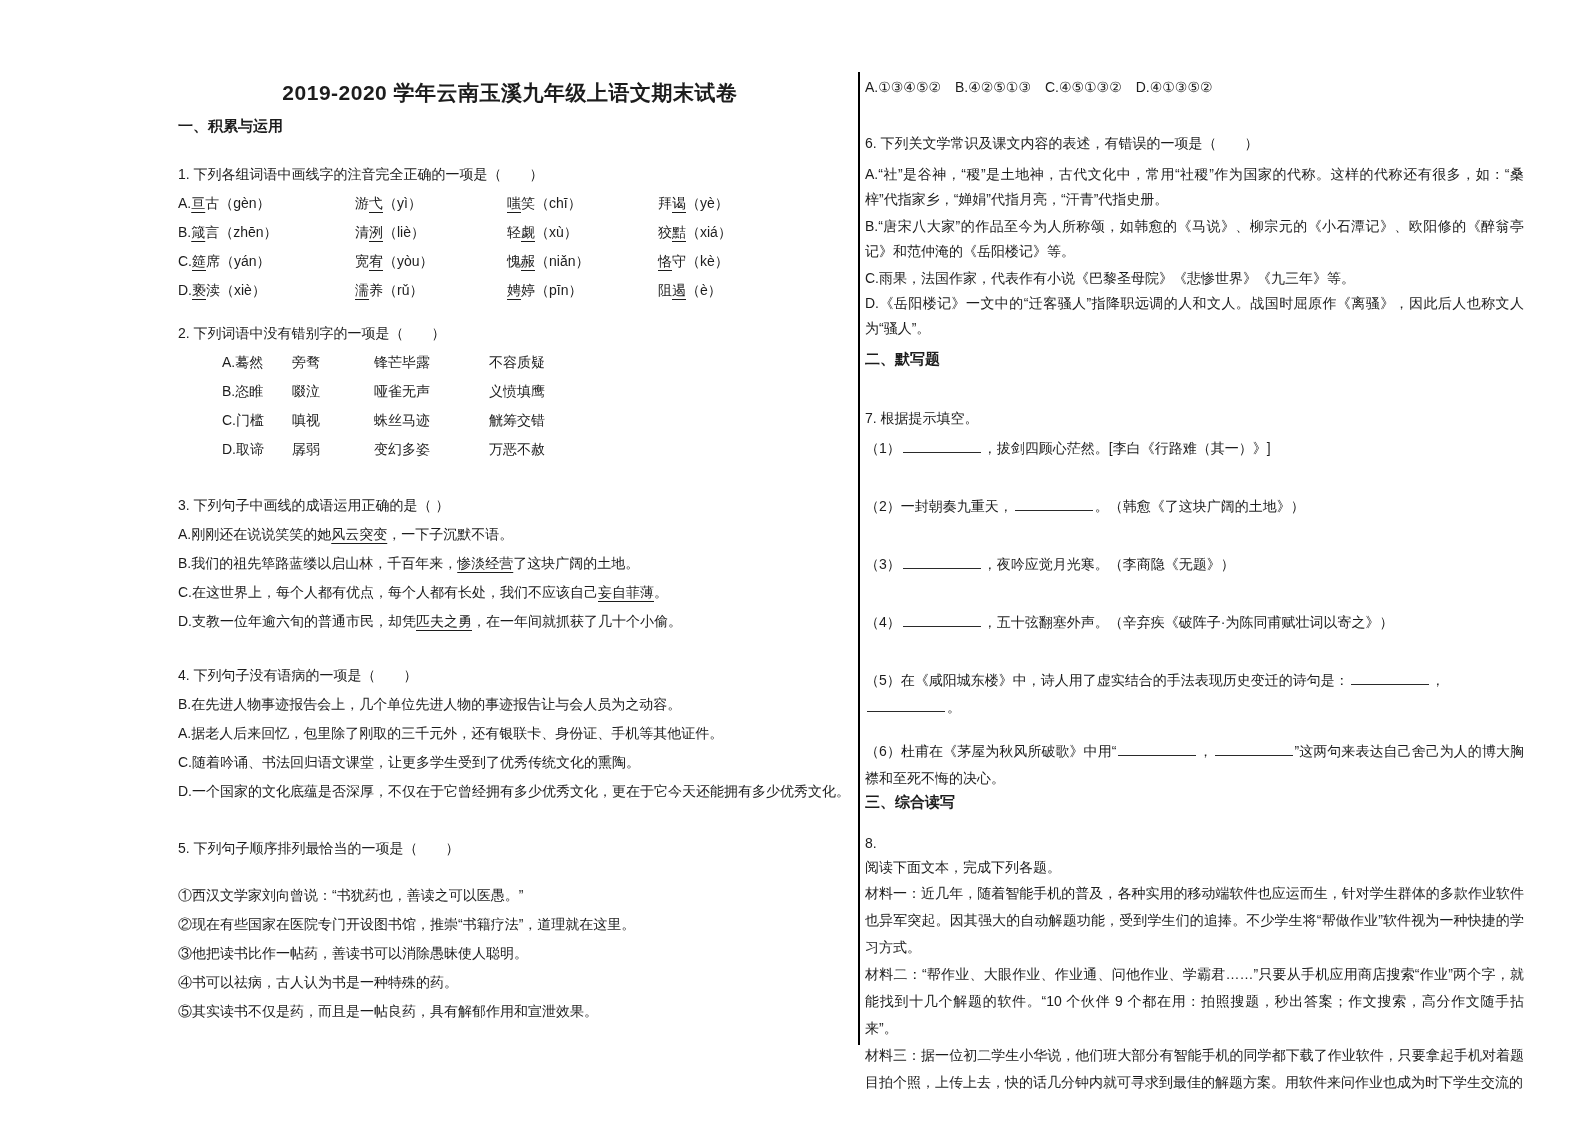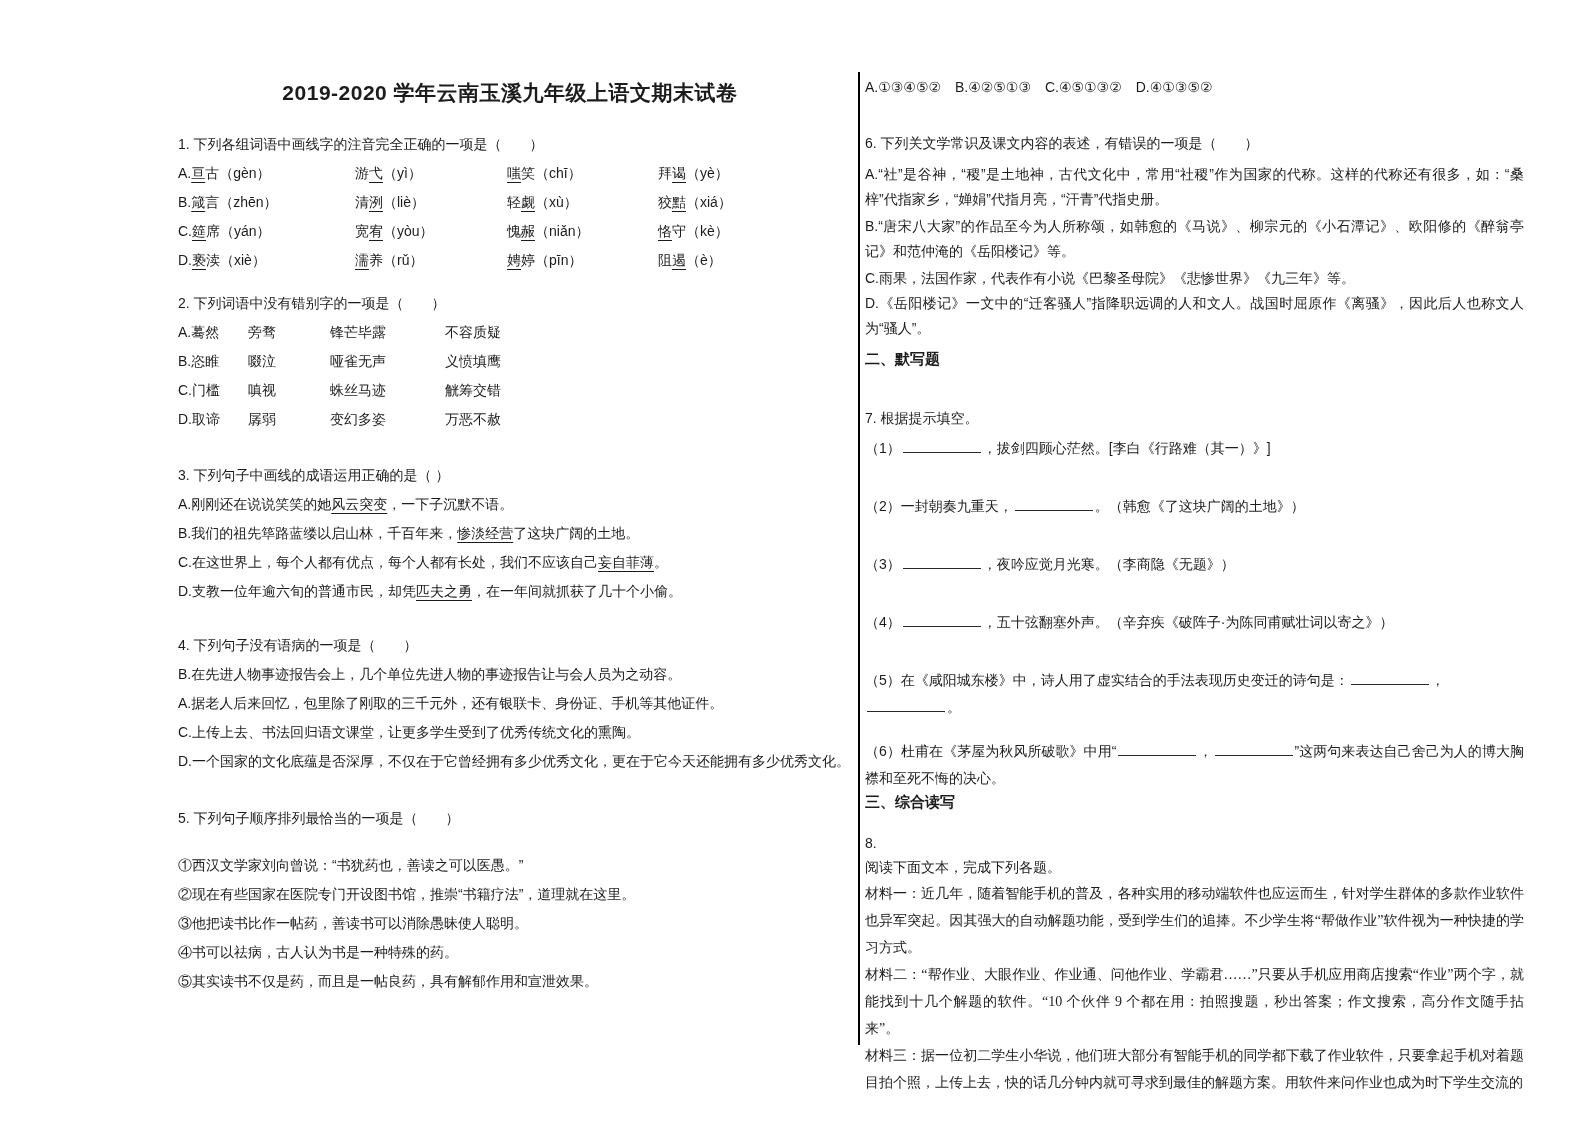--- a/index.html
+++ b/index.html
@@ -28,21 +28,21 @@
   .stem{margin-top:24px;}
   .stem-2{margin-top:14px;}
   .stem-3{margin-top:27px;}
   .stem-4{margin-top:25px;}
   .stem-5{margin-top:28px;}
   .q5-first{margin-top:18px;}
   .cell{display:inline-block;}
   .c1{width:177px;}
   .c2{width:152px;}
   .c3{width:151px;}
-  .qc1{width:70px;}
+  .qc1{width:70px;margin-left:44px;}
   .qc2{width:82px;}
   .qc3{width:115px;}
   .ul{text-decoration:underline;text-underline-offset:4px;}
   .gap{display:inline-block;}
   .blank{
     display:inline-block;height:15px;
     border-bottom:1px solid #2a2a2a;
     vertical-align:baseline;margin:0 2px;
   }
   
@@ -55,34 +55,35 @@
   .p-d{margin-top:0;}
   #rcol .h2-2{margin-top:8px;}
   .q7-lead{margin-top:38px;}
   .q7-item{font-size:14px;line-height:27px;text-align:justify;white-space:normal;}
   .i1{margin-top:6px;}
   .i2,.i3,.i4,.i5{margin-top:31px;}
   .i6{margin-top:17px;}
   #rcol .h2-3{margin-top:0px;}
   .q8-no{margin-top:20px;}
   .q8-lead{margin-top:2px;}
-  .material{font-size:14px;line-height:27px;text-align:justify;white-space:normal;font-family:Liberation Serif, serif;}
+  .material{font-size:14px;line-height:27px;text-align:justify;white-space:normal;}
   .m1{margin-top:2px;}
 </style>
 </head>
 <body>
 
 <div id="page">
 
   <div id="divider"></div>
 
   <div id="lcol" class="col">
 
     <div class="doc-title">2019-2020 学年云南玉溪九年级上语文期末试卷</div>
 
+    <div class="h2">一、积累与运用</div>
 
     <div class="line stem">1. 下列各组词语中画线字的注音完全正确的一项是（　　）</div>
     <div class="line">
       <span class="cell c1"><span>A.</span><span class="ul">亘</span><span>古（gèn）</span></span><span class="cell c2"><span>游</span><span class="ul">弋</span><span>（yì）</span></span><span class="cell c3"><span class="ul">嗤</span><span>笑（chī）</span></span><span class="cell"><span>拜</span><span class="ul">谒</span><span>（yè）</span></span>
     </div>
     <div class="line">
       <span class="cell c1"><span>B.</span><span class="ul">箴</span><span>言（zhēn）</span></span><span class="cell c2"><span>清</span><span class="ul">洌</span><span>（liè）</span></span><span class="cell c3"><span>轻</span><span class="ul">觑</span><span>（xù）</span></span><span class="cell"><span>狡</span><span class="ul">黠</span><span>（xiá）</span></span>
     </div>
     <div class="line">
       <span class="cell c1"><span>C.</span><span class="ul">筵</span><span>席（yán）</span></span><span class="cell c2"><span>宽</span><span class="ul">宥</span><span>（yòu）</span></span><span class="cell c3"><span>愧</span><span class="ul">赧</span><span>（niǎn）</span></span><span class="cell"><span class="ul">恪</span><span>守（kè）</span></span>
@@ -107,21 +108,21 @@
 
     <div class="line stem-3">3. 下列句子中画线的成语运用正确的是（ ）</div>
     <div class="line"><span>A.刚刚还在说说笑笑的她</span><span class="ul">风云突变</span><span>，一下子沉默不语。</span></div>
     <div class="line"><span>B.我们的祖先筚路蓝缕以启山林，千百年来，</span><span class="ul">惨淡经营</span><span>了这块广阔的土地。</span></div>
     <div class="line"><span>C.在这世界上，每个人都有优点，每个人都有长处，我们不应该自己</span><span class="ul">妄自菲薄</span><span>。</span></div>
     <div class="line"><span>D.支教一位年逾六旬的普通市民，却凭</span><span class="ul">匹夫之勇</span><span>，在一年间就抓获了几十个小偷。</span></div>
 
     <div class="line stem-4">4. 下列句子没有语病的一项是（　　）</div>
     <div class="line">B.在先进人物事迹报告会上，几个单位先进人物的事迹报告让与会人员为之动容。</div>
     <div class="line">A.据老人后来回忆，包里除了刚取的三千元外，还有银联卡、身份证、手机等其他证件。</div>
-    <div class="line">C.上传上去、书法回归语文课堂，让更多学生受到了优秀传统文化的熏陶。</div>
+    <div class="line">C.随着吟诵、书法回归语文课堂，让更多学生受到了优秀传统文化的熏陶。</div>
     <div class="line">D.一个国家的文化底蕴是否深厚，不仅在于它曾经拥有多少优秀文化，更在于它今天还能拥有多少优秀文化。</div>
 
     <div class="line stem-5">5. 下列句子顺序排列最恰当的一项是（　　）</div>
     <div class="line q5-first">①西汉文学家刘向曾说：“书犹药也，善读之可以医愚。”</div>
     <div class="line">②现在有些国家在医院专门开设图书馆，推崇“书籍疗法”，道理就在这里。</div>
     <div class="line">③他把读书比作一帖药，善读书可以消除愚昧使人聪明。</div>
     <div class="line">④书可以祛病，古人认为书是一种特殊的药。</div>
     <div class="line">⑤其实读书不仅是药，而且是一帖良药，具有解郁作用和宣泄效果。</div>
 
   </div>

